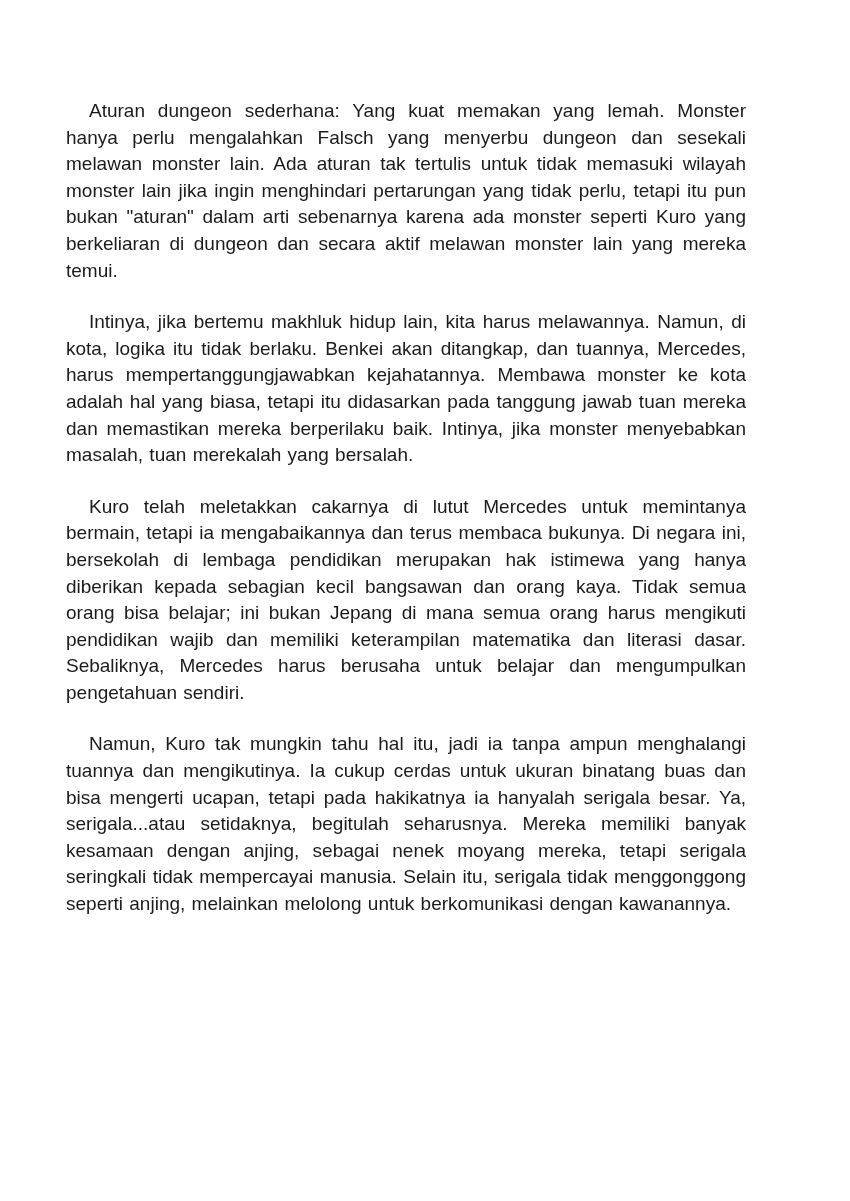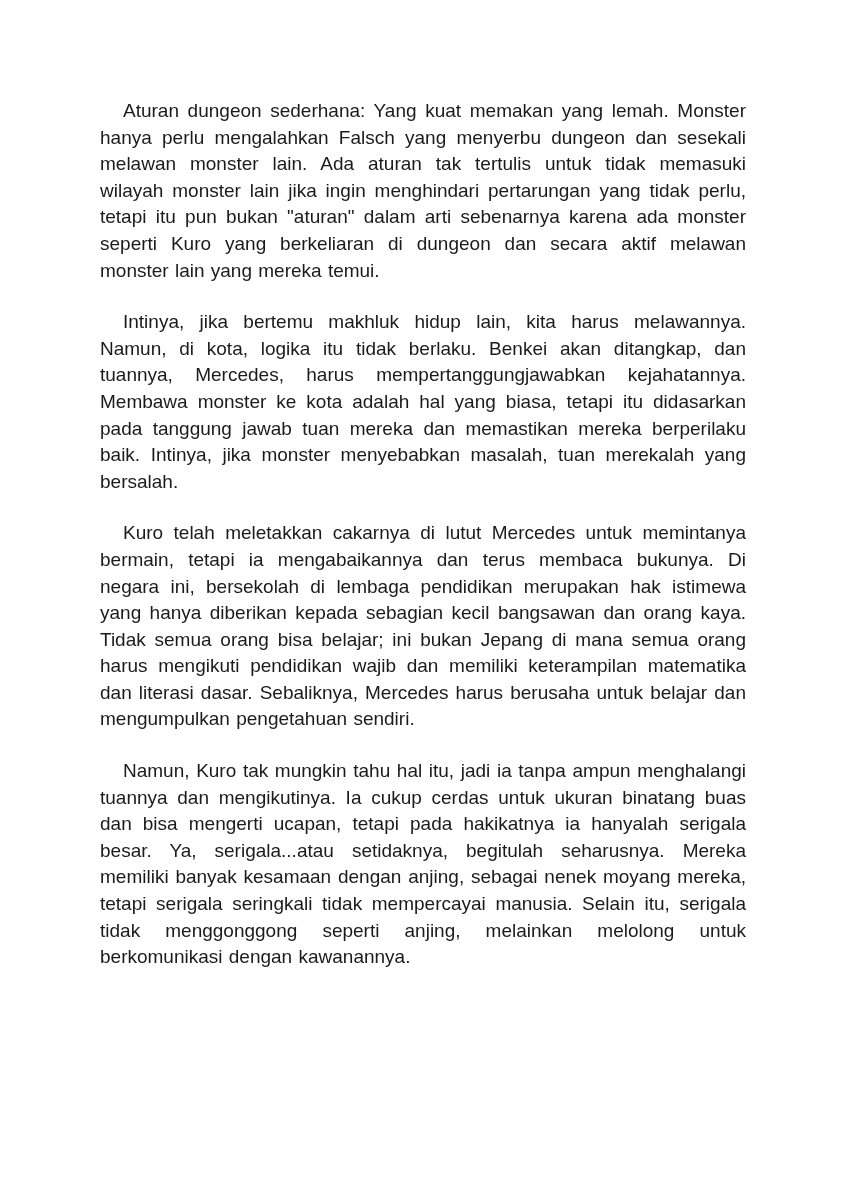--- a/index.html
+++ b/index.html
@@ -7,21 +7,21 @@
     padding: 0;
     background: #ffffff;
   }
   .page {
     position: relative;
     width: 850px;
     height: 1201px;
     margin: 0 auto;
     background: #ffffff;
     box-sizing: border-box;
-    padding: 98px 104px 0 100px;
+    padding: 98px 104px 0 66px;
     overflow: hidden;
   }
   .text-block {
     width: 100%;
   }
   .text-block p {
     font-family: "Liberation Sans", "DejaVu Sans", sans-serif;
     font-size: 19px;
     line-height: 26.6px;
     color: #1b1b1b;

